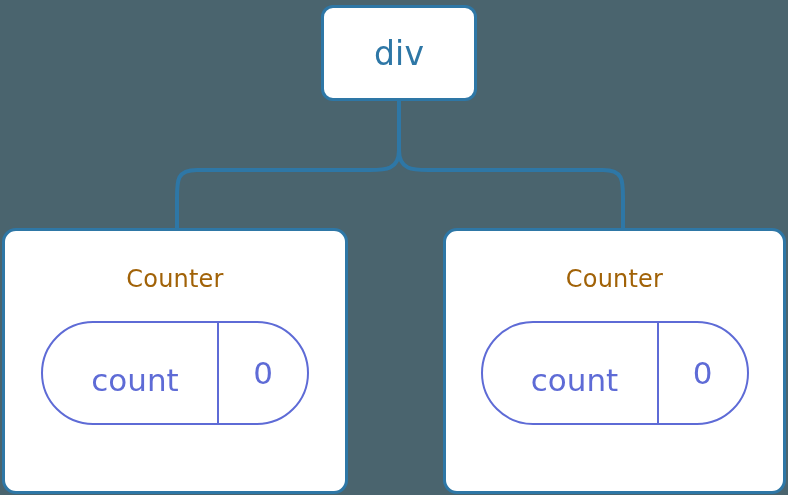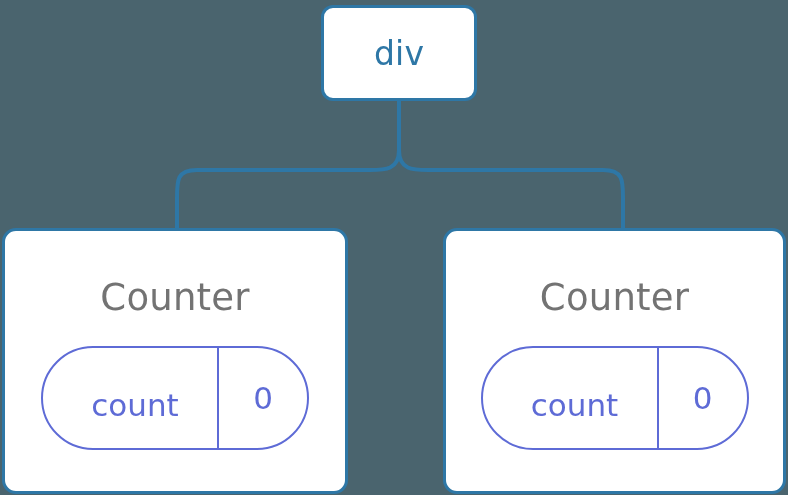--- a/index.html
+++ b/index.html
@@ -65,24 +65,24 @@
     display: flex;
     flex-direction: column;
     align-items: center;
     border-radius: 14px;
   }
 
   .node-child.left  { left: 2px;   width: 346px; }
   .node-child.right { left: 443px; width: 343px; }
 
   .node-child .node-title {
-    font-size: 37px;
-    color: #737373;
+    font-size: 24px;
+    color: #a16207;
     letter-spacing: 0.2px;
-    margin-top: 48px;
+    margin-top: 36px;
     line-height: 1;
   }
 
   
   .pill {
     margin-top: 30px;
     height: 104px;
     border: 2px solid #5e6bd6;
     border-radius: 52px;
     box-sizing: border-box;

